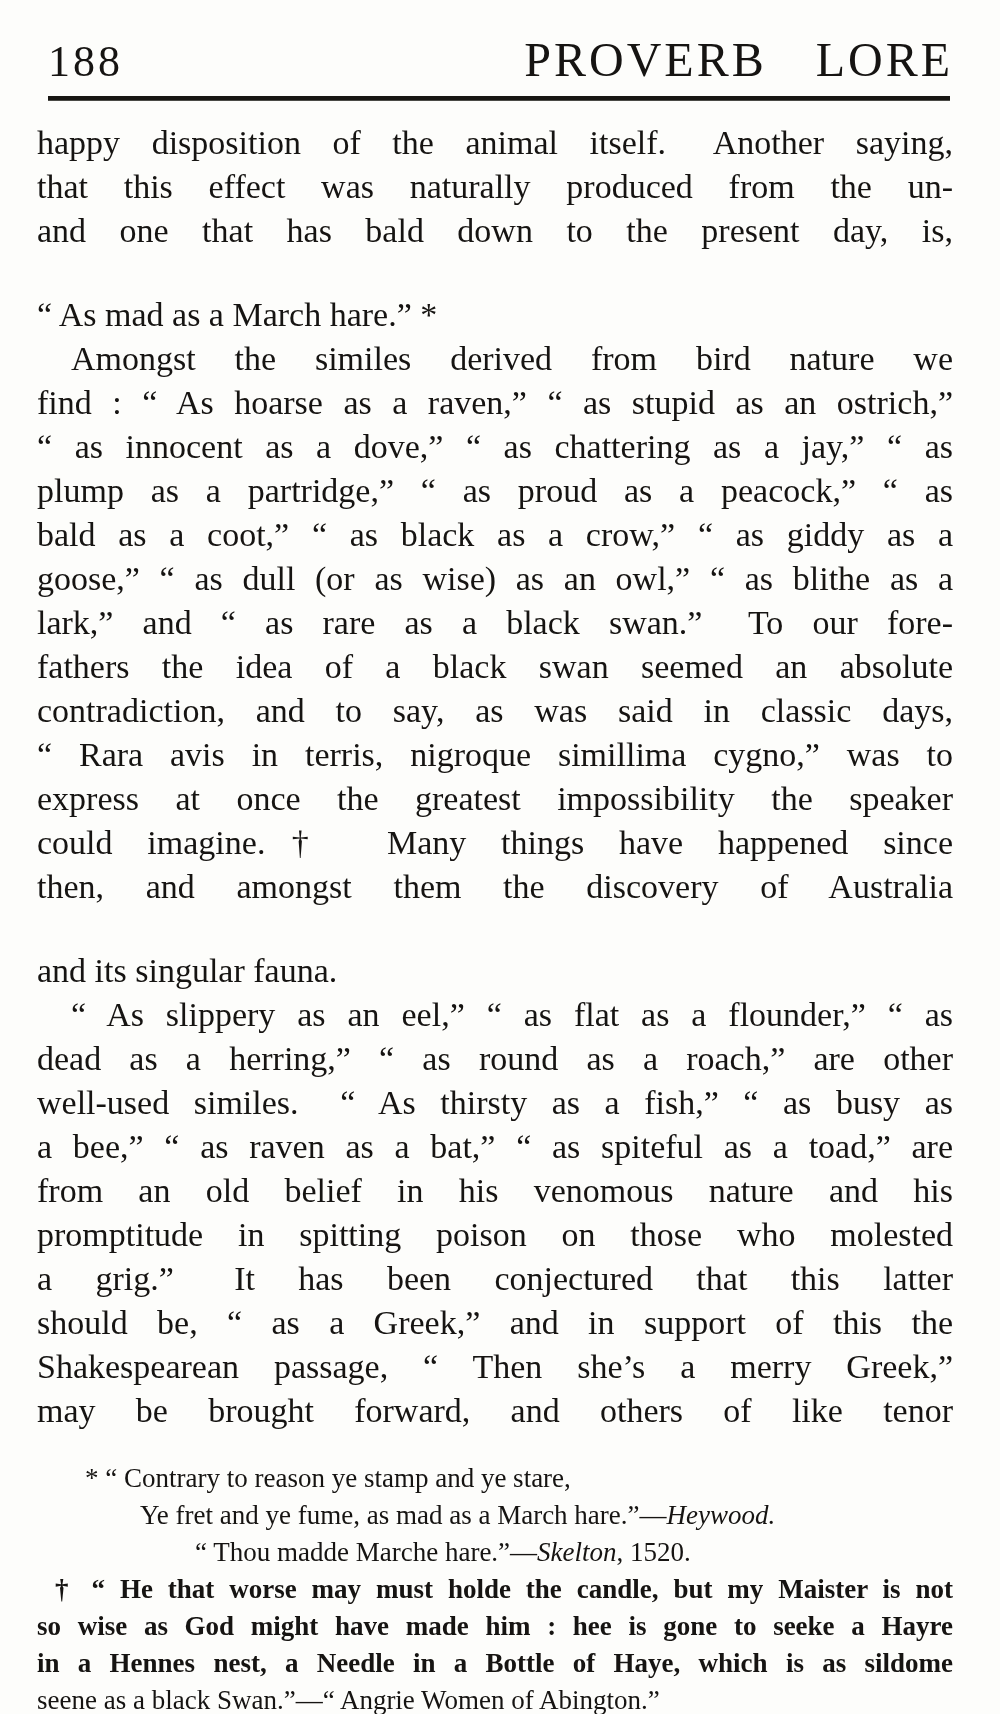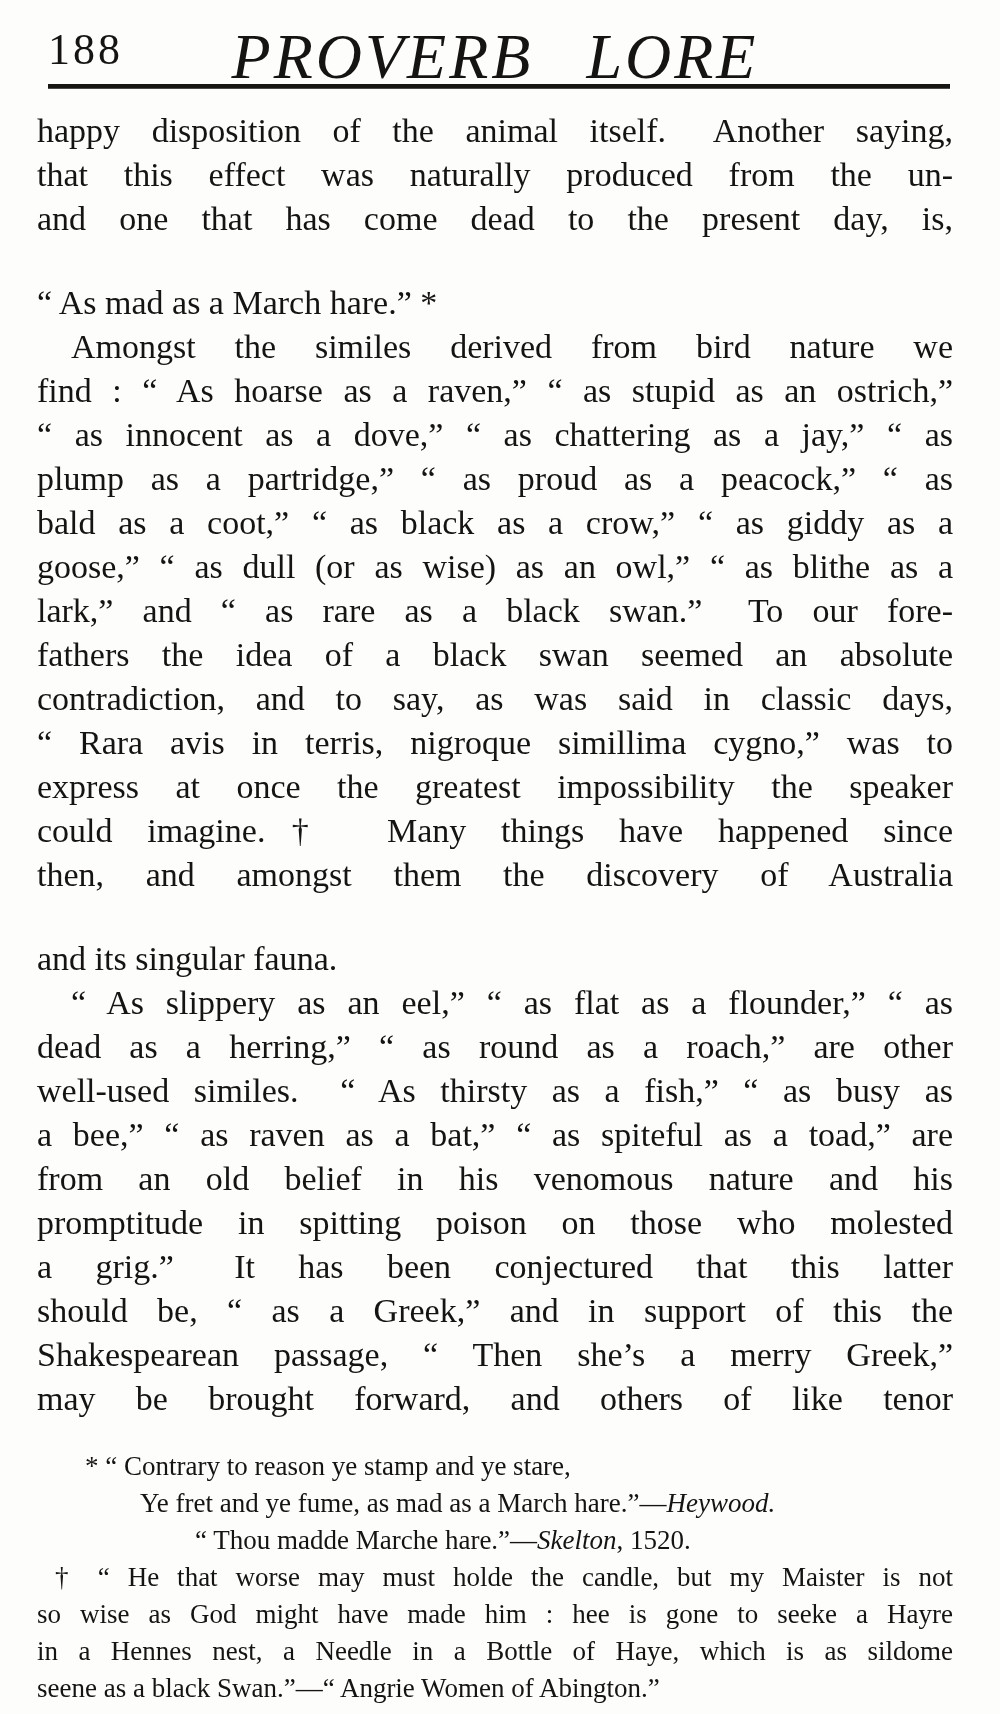--- a/index.html
+++ b/index.html
@@ -9,38 +9,37 @@
   }
   .page {
     position: relative;
     width: 1000px;
     height: 1714px;
     margin: 0 auto;
     background: #fdfdfb;
     color: #161412;
     overflow: hidden;
     box-sizing: border-box;
-    padding: 4px 47px 0 37px;
+    padding: 16px 47px 0 37px;
   }
   
   .header { position: relative; height: 80px; }
   .pagenum {
     position: absolute;
     left: 11px;             
     top: 20px;
     font-size: 44px;
     letter-spacing: 3px;
   }
   .head-title {
     position: absolute;
     left: 0; right: 0;
     top: 16px;
-    text-align: center;
-    font-style: italic;
-    font-size: 64px;
+    text-align: right;
+    font-size: 48px;
     letter-spacing: 3px;
     word-spacing: 34px;
   }
   .rule {
     height: 4px;
     background: #181613;
     margin: 0 3px 0 11px;    
     border-bottom: 1px solid #4a4a46;
   }
   
@@ -50,21 +49,21 @@
     text-align-last: justify;
     white-space: normal;
     height: 44px;
     overflow: hidden;
   }
   .line.lastline { text-align-last: left; margin-top: 40px; }
   .line.indent { text-indent: 34px; }
   
   .footnotes { margin-top: 27px; font-size: 27px; line-height: 37px; }
   .fn-line { height: 37px; overflow: hidden; }
-  .fn-just { text-align: justify; text-align-last: justify; }
+  .fn-just { text-align: justify; text-align-last: justify; font-weight: bold; }
   .fn-left { text-align: left; }
   .ind-a { padding-left: 48px; }   
   .ind-b { padding-left: 103px; }  
   .ind-c { padding-left: 158px; }  
   .ind-d { text-indent: 18px; }    
   .cite { font-style: italic; text-align: center; }
 </style>
 </head>
 <body>
 
@@ -75,21 +74,21 @@
     <span class="head-title">PROVERB LORE</span>
   </div>
 
   <div class="rule"></div>
 
   <div class="bodytext">
 
     <div class="para">
       <div class="line">happy disposition of the animal itself.  Another saying,</div>
       <div class="line">that this effect was naturally produced from the un-</div>
-      <div class="line">and one that has come dead to the present day, is,</div>
+      <div class="line">and one that has bald down to the present day, is,</div>
       <div class="line lastline">“ As mad as a March hare.” *</div>
     </div>
 
     <div class="para">
       <div class="line indent">Amongst the similes derived from bird nature we</div>
       <div class="line">find : “ As hoarse as a raven,” “ as stupid as an ostrich,”</div>
       <div class="line">“ as innocent as a dove,” “ as chattering as a jay,” “ as</div>
       <div class="line">plump as a partridge,” “ as proud as a peacock,” “ as</div>
       <div class="line">bald as a coot,” “ as black as a crow,” “ as giddy as a</div>
       <div class="line">goose,” “ as dull (or as wise) as an owl,” “ as blithe as a</div>

